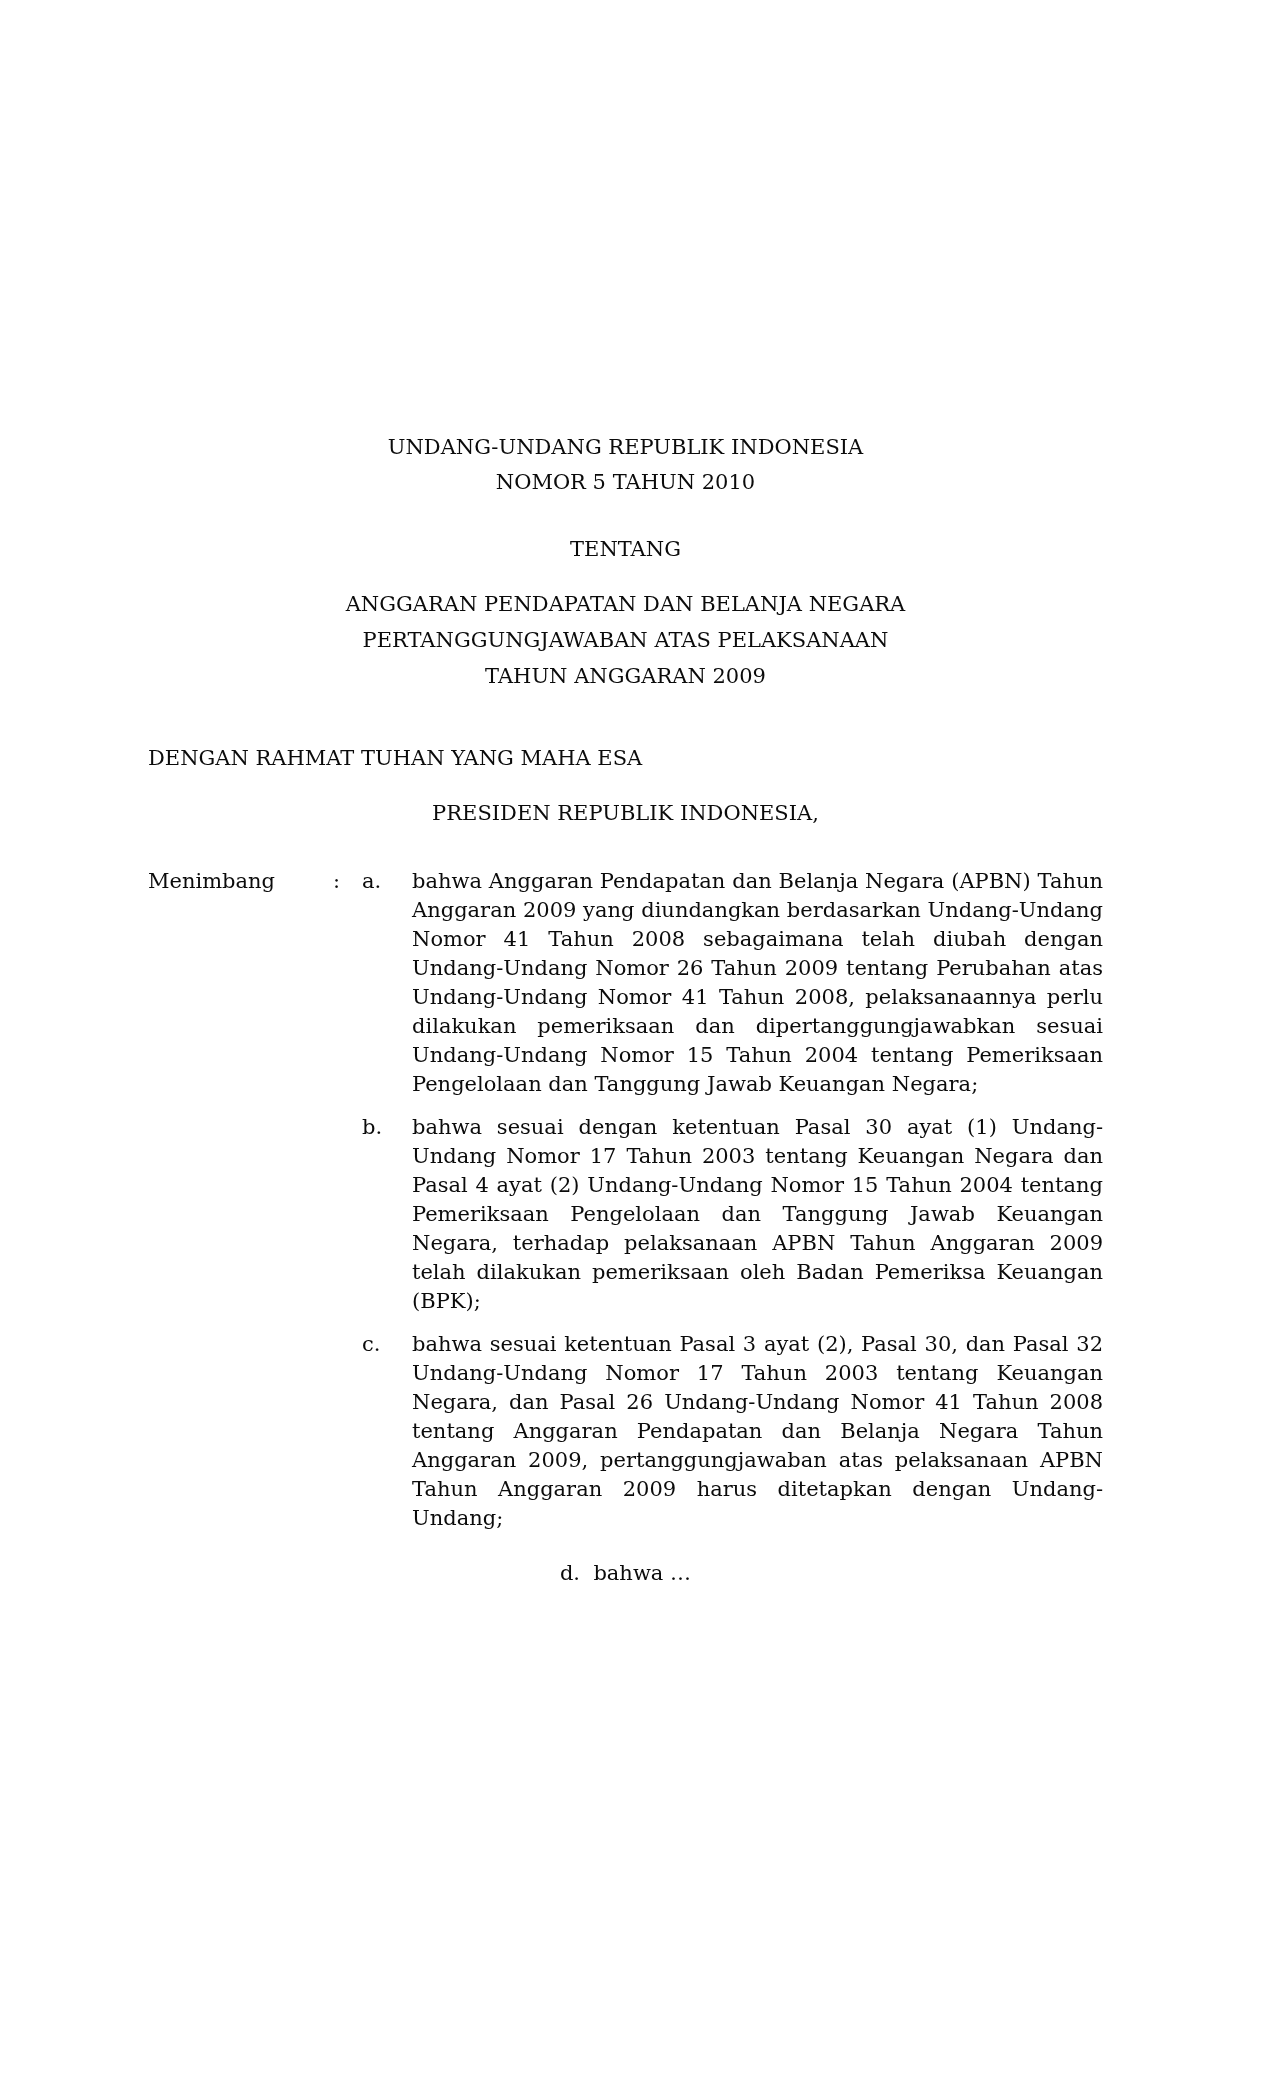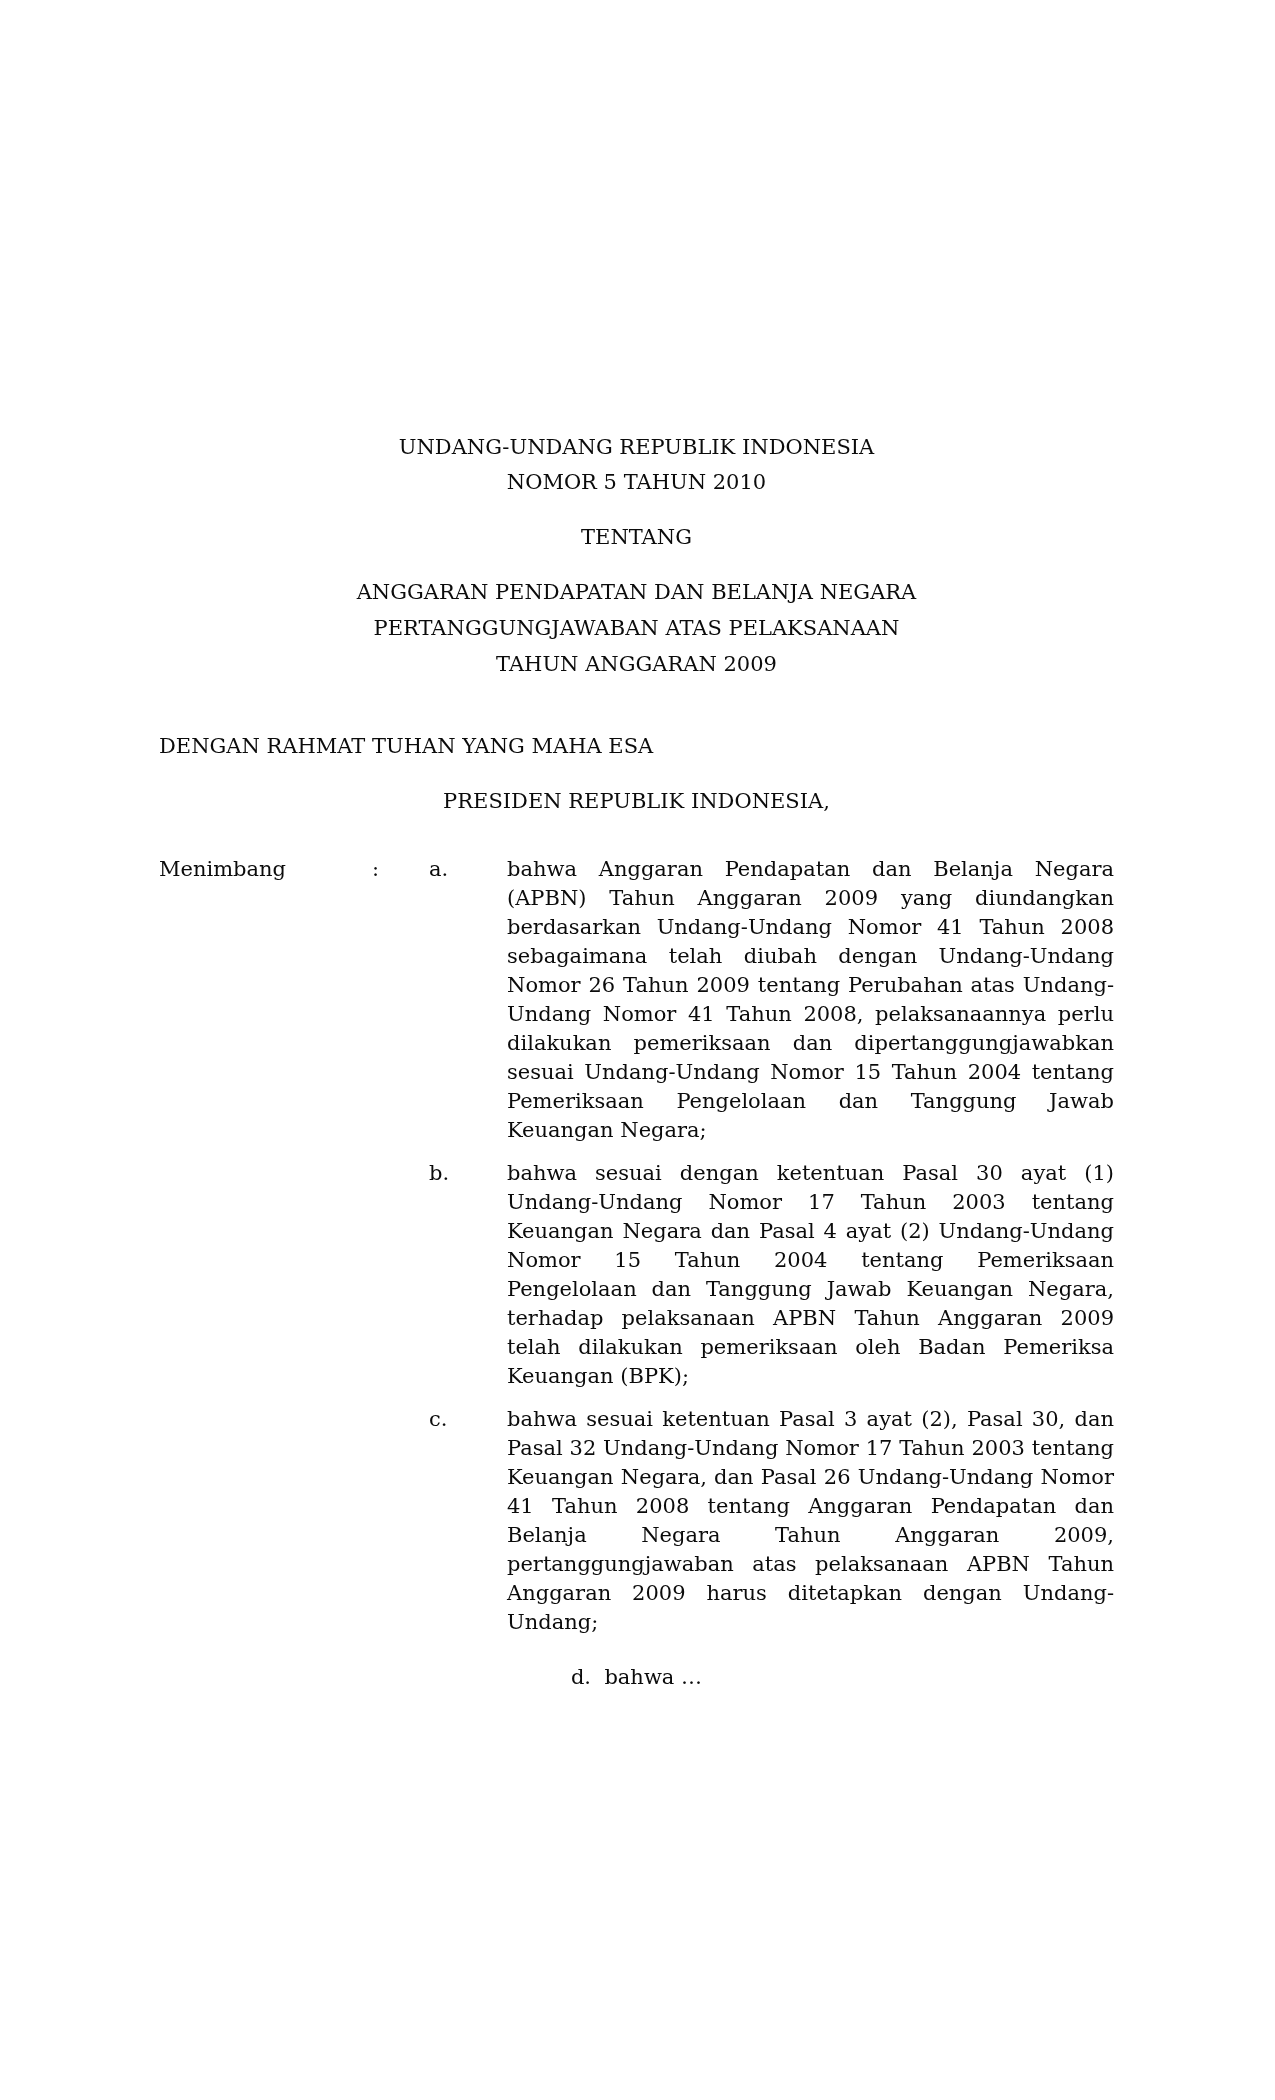--- a/index.html
+++ b/index.html
@@ -12,30 +12,30 @@
     width: 1275px;
     height: 2100px;
     background: #ffffff;
     color: #0b0b0b;
     font-family: "DejaVu Serif", "Liberation Serif", serif;
     font-size: 21px;
     overflow: hidden;
   }
   .content {
     position: absolute;
-    left: 159px;
+    left: 148px;
     top: 430px;
     width: 955px;
   }
   .title-block {
     text-align: center;
     line-height: 35px;
   }
   .tentang {
-    margin-top: 20px;
+    margin-top: 32px;
     text-align: center;
     line-height: 35px;
   }
   .subject-block {
     margin-top: 19px;
     text-align: center;
     line-height: 36px;
   }
   .invocation {
     margin-top: 47px;
@@ -47,21 +47,20 @@
     text-align: center;
     line-height: 35px;
   }
   .considerand {
     margin-top: 36px;
   }
   .row {
     display: flex;
     line-height: 29px;
     margin-bottom: 14px;
-    gap: 28px;
   }
   .col-label  { width: 185px; flex: none; }
   .col-colon  { width: 29px;  flex: none; }
   .col-letter { width: 50px;  flex: none; }
   .col-text   { flex: 1; text-align: justify; }
   .catchword {
     margin-top: 26px;
     line-height: 29px;
     text-align: center;
   }

